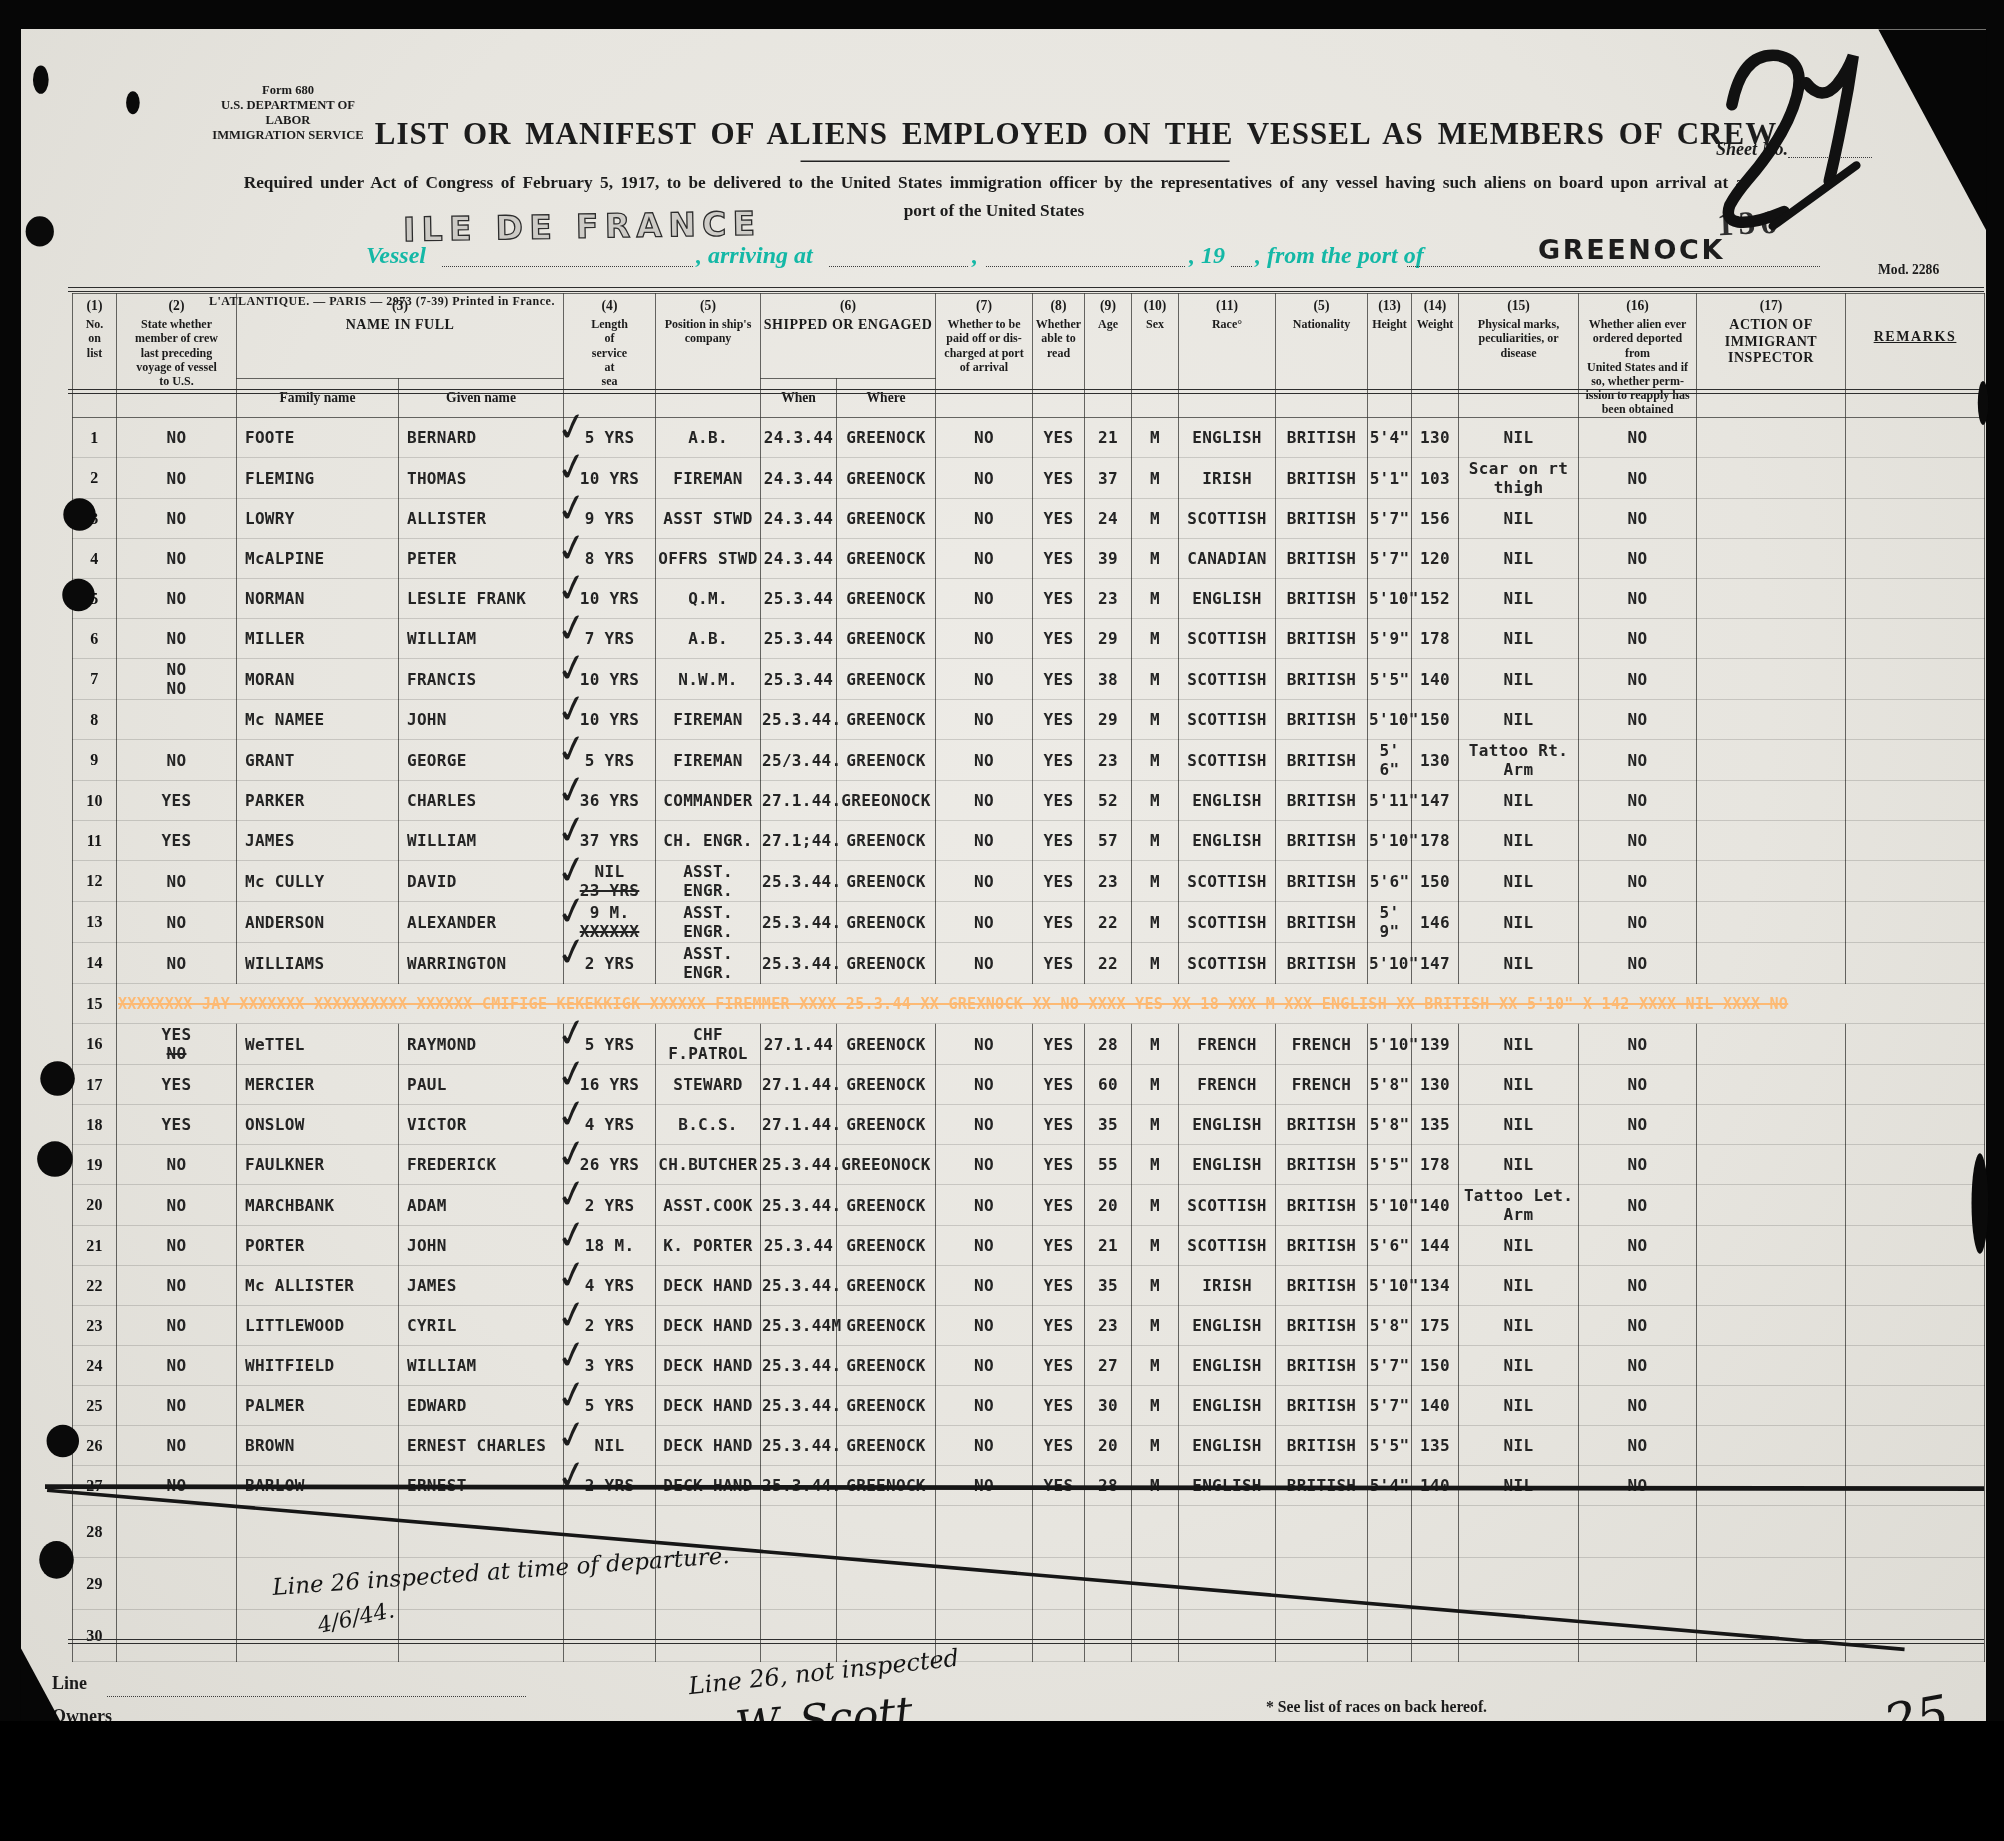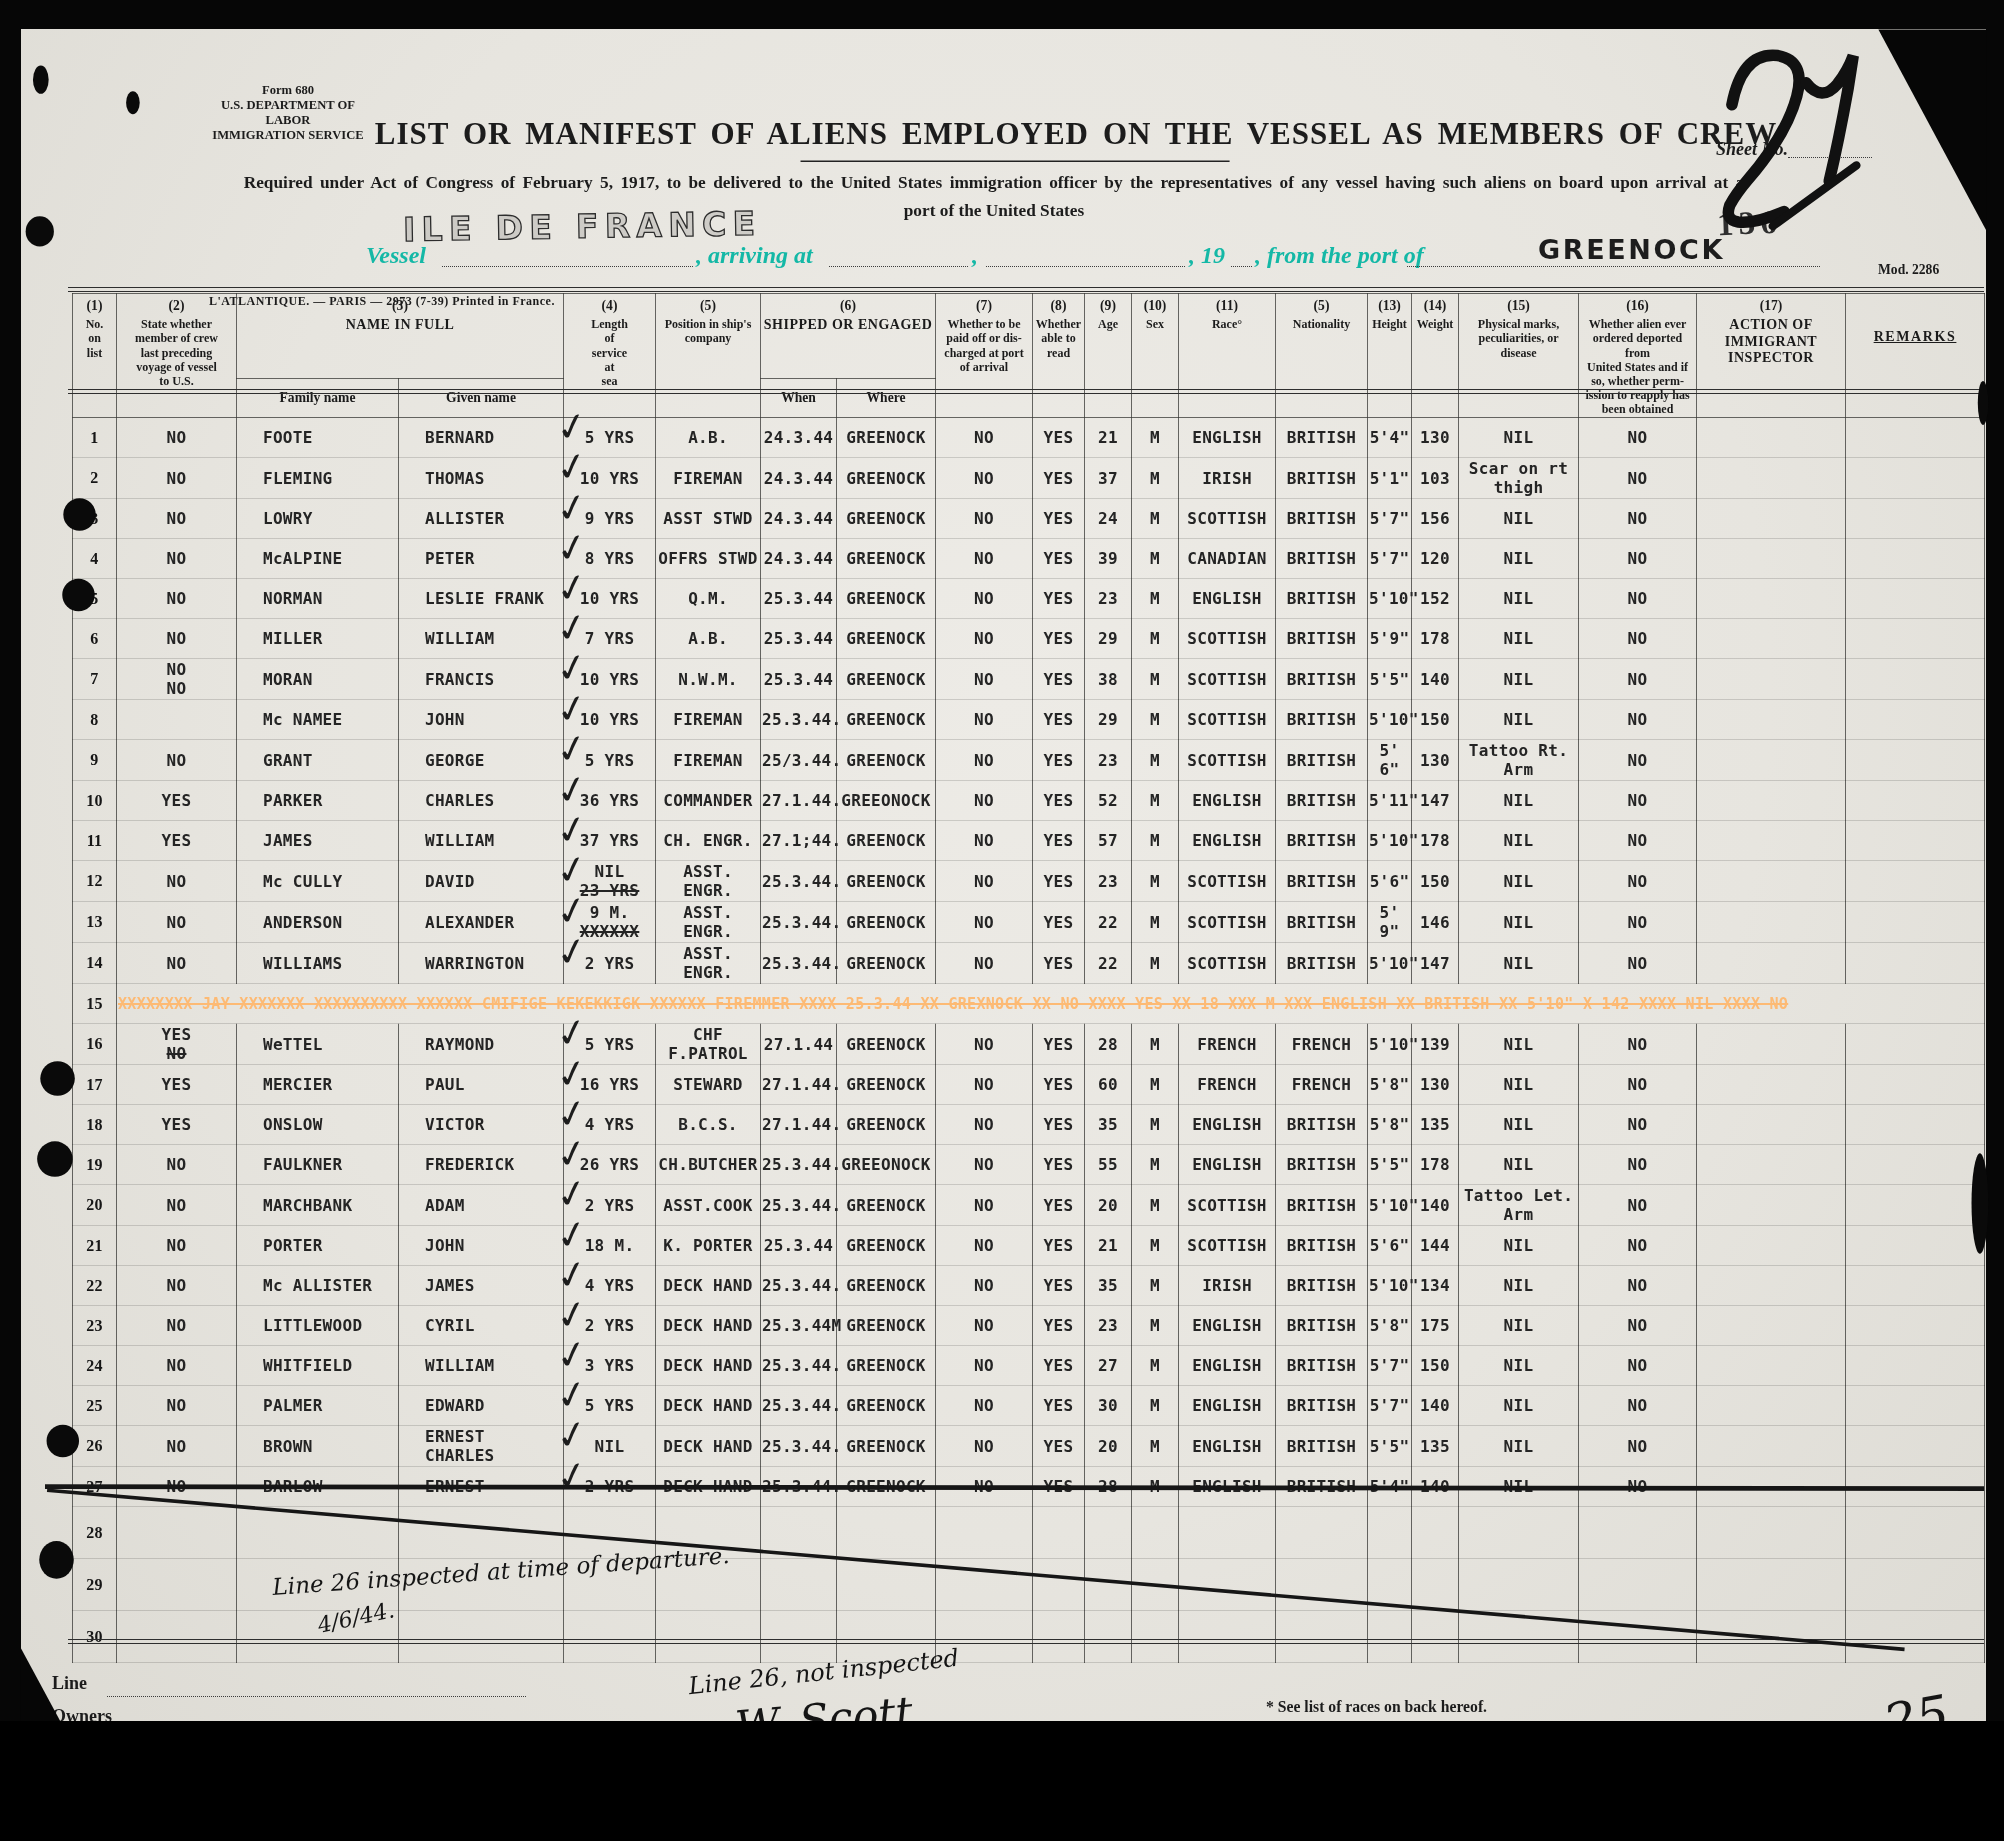--- a/index.html
+++ b/index.html
@@ -31,21 +31,21 @@
   #manifest th,#manifest td{border:0.8px solid rgba(55,55,52,0.75);overflow:visible;}
   #manifest td{border-top:0.5px solid rgba(0,0,0,0.14);border-bottom:0.5px solid rgba(0,0,0,0.14);}
   #manifest thead th{vertical-align:top;padding-top:4.2px;text-align:center;color:#1b1b1b;}
   #manifest thead .hnum{display:block;font-size:13.6px;font-weight:bold;margin-bottom:3.1px;}
   #manifest thead .hlabel{display:block;font-size:12px;font-weight:bold;line-height:1.18;white-space:pre-line;}
   #manifest thead .big{font-size:14px;letter-spacing:0.5px;}
   #manifest thead tr.sub th{font-size:13.6px;font-weight:bold;vertical-align:middle;padding:0;}
   #manifest tbody tr{height:40px;}
   #manifest tbody tr.tall{height:52px;}
   #manifest tbody td{text-align:center;vertical-align:middle;font-size:16px;letter-spacing:0.3px;white-space:pre-line;position:relative;}
-  #manifest td.col-family,#manifest td.col-given{text-align:left;padding-left:26px;}
+  #manifest td.col-family,#manifest td.col-given{text-align:left;padding-left:8px;}
   #manifest td.rowno{font-family:"Liberation Serif",serif;font-weight:bold;font-size:16px;color:#161616;}
   #manifest td.xrow{text-align:left;font-family:"DejaVu Sans Mono",monospace;font-weight:bold;font-size:15px;
     color:#fdba74;text-decoration:line-through;text-decoration-thickness:1.6px;white-space:nowrap;}
   .check{position:absolute;left:-8.4px;top:-13.6px;font-size:38px;font-family:"DejaVu Sans",sans-serif;
     color:#1d1d1d;transform:rotate(-12deg);font-weight:normal;pointer-events:none;}
   .crossed{text-decoration:line-through;text-decoration-thickness:1.6px;}
   .top{display:inline-block;}
   .dr{position:absolute;left:68px;width:1916px;height:3.1px;border-top:1px solid #2e2e2e;border-bottom:1px solid #2e2e2e;z-index:5;}
   
   .flabel{font-size:18px;}

